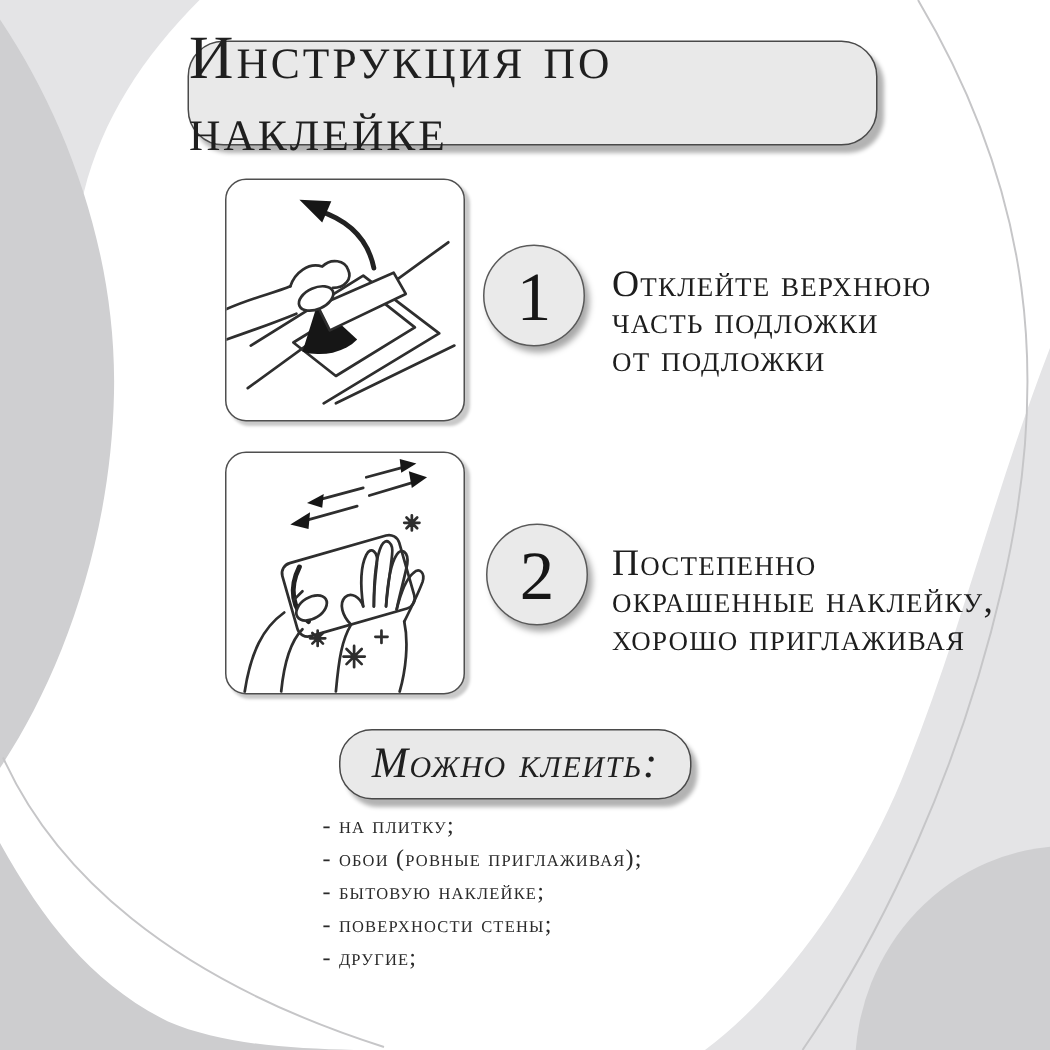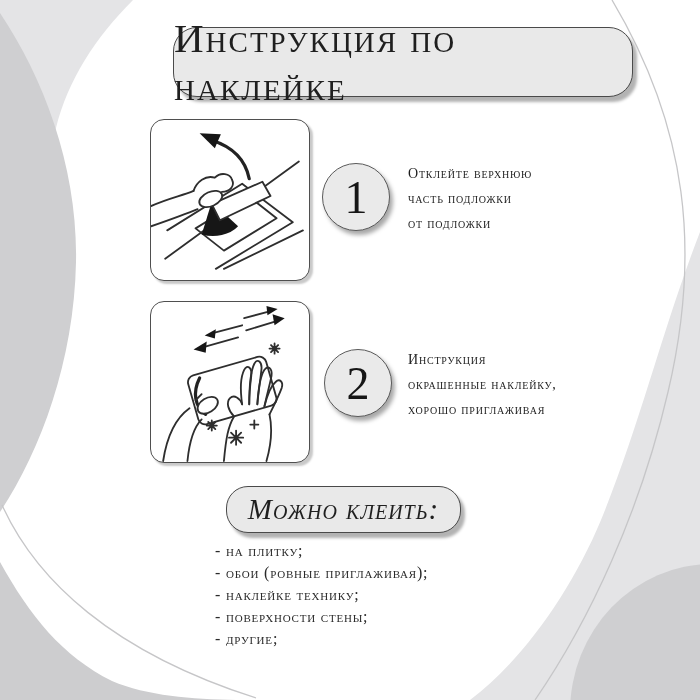--- a/index.html
+++ b/index.html
@@ -15,21 +15,21 @@
     position:absolute;z-index:1;
     background:#e9e9e9;
     border:1.5px solid #4a4a4a;
     box-shadow:4px 5px 3px #b3b3b3;
     display:flex;align-items:center;justify-content:center;
     font-variant:small-caps;
   }
   .title-box{
     left:125px;top:27px;width:458px;height:68px;
     border-radius:24px;
-    font-size:41px;letter-spacing:2px;margin-left:48px;
+    font-size:41px;letter-spacing:2px;
   }
   .surfaces-box{
     left:226px;top:486px;width:233px;height:45px;
     border-radius:22px;
     font-size:29px;letter-spacing:1px;font-style:italic;
   }
 
   .illus-box{
     position:absolute;z-index:1;width:158px;height:160px;
     background:#ffffff;
@@ -42,22 +42,22 @@
     position:absolute;z-index:1;width:66px;height:66px;border-radius:50%;
     background:#eaeaea;border:1.5px solid #5a5a5a;
     box-shadow:3px 4px 4px #a8a8a8;
     display:flex;align-items:center;justify-content:center;
     font-size:46px;color:#161616;
   }
 
   .step-text{
     position:absolute;z-index:1;
     font-variant:small-caps;
-    font-size:14px;line-height:25px;letter-spacing:0.8px;
-    color:#1d1d1d;white-space:nowrap;
+    font-size:25px;line-height:25px;letter-spacing:0.8px;
+    color:#1d1d1d;white-space:nowrap;margin-top:16px;
   }
 
   .surf-list{
     position:absolute;z-index:1;left:215px;top:540px;
     font-variant:small-caps;
     font-size:16px;line-height:22px;letter-spacing:0.8px;
     color:#2a2a2a;white-space:nowrap;
   }
 
   .art{stroke:#2e2e2e;fill:none;stroke-width:1.8;stroke-linecap:round;stroke-linejoin:round;}
@@ -148,30 +148,30 @@
         <path d="M102,116 L102,124 M98,120 L106,120"></path>
       </g>
     </svg>
   </div>
 
   <div class="step-circle" style="left:324px;top:349px;">
     <span>2</span>
   </div>
 
   <div class="step-text" style="left:408px;top:347px;">
-    <div>Инструкция</div>
+    <div>Постепенно</div>
     <div>окрашенные наклейку,</div>
     <div>хорошо приглаживая</div>
   </div>
 
   <div class="banner surfaces-box">
     <span>Можно клеить:</span>
   </div>
 
   <div class="surf-list">
     <div>- на плитку;</div>
     <div>- обои (ровные приглаживая);</div>
-    <div>- наклейке технику;</div>
+    <div>- бытовую наклейке;</div>
     <div>- поверхности стены;</div>
     <div>- другие;</div>
   </div>
 
 </div>
 
 </body></html>

